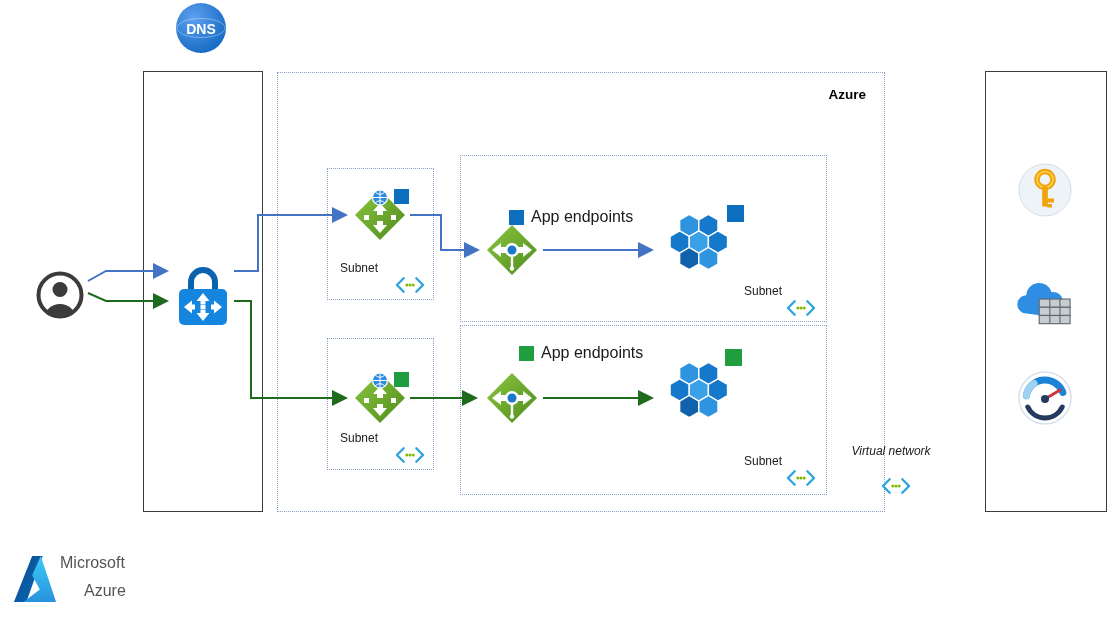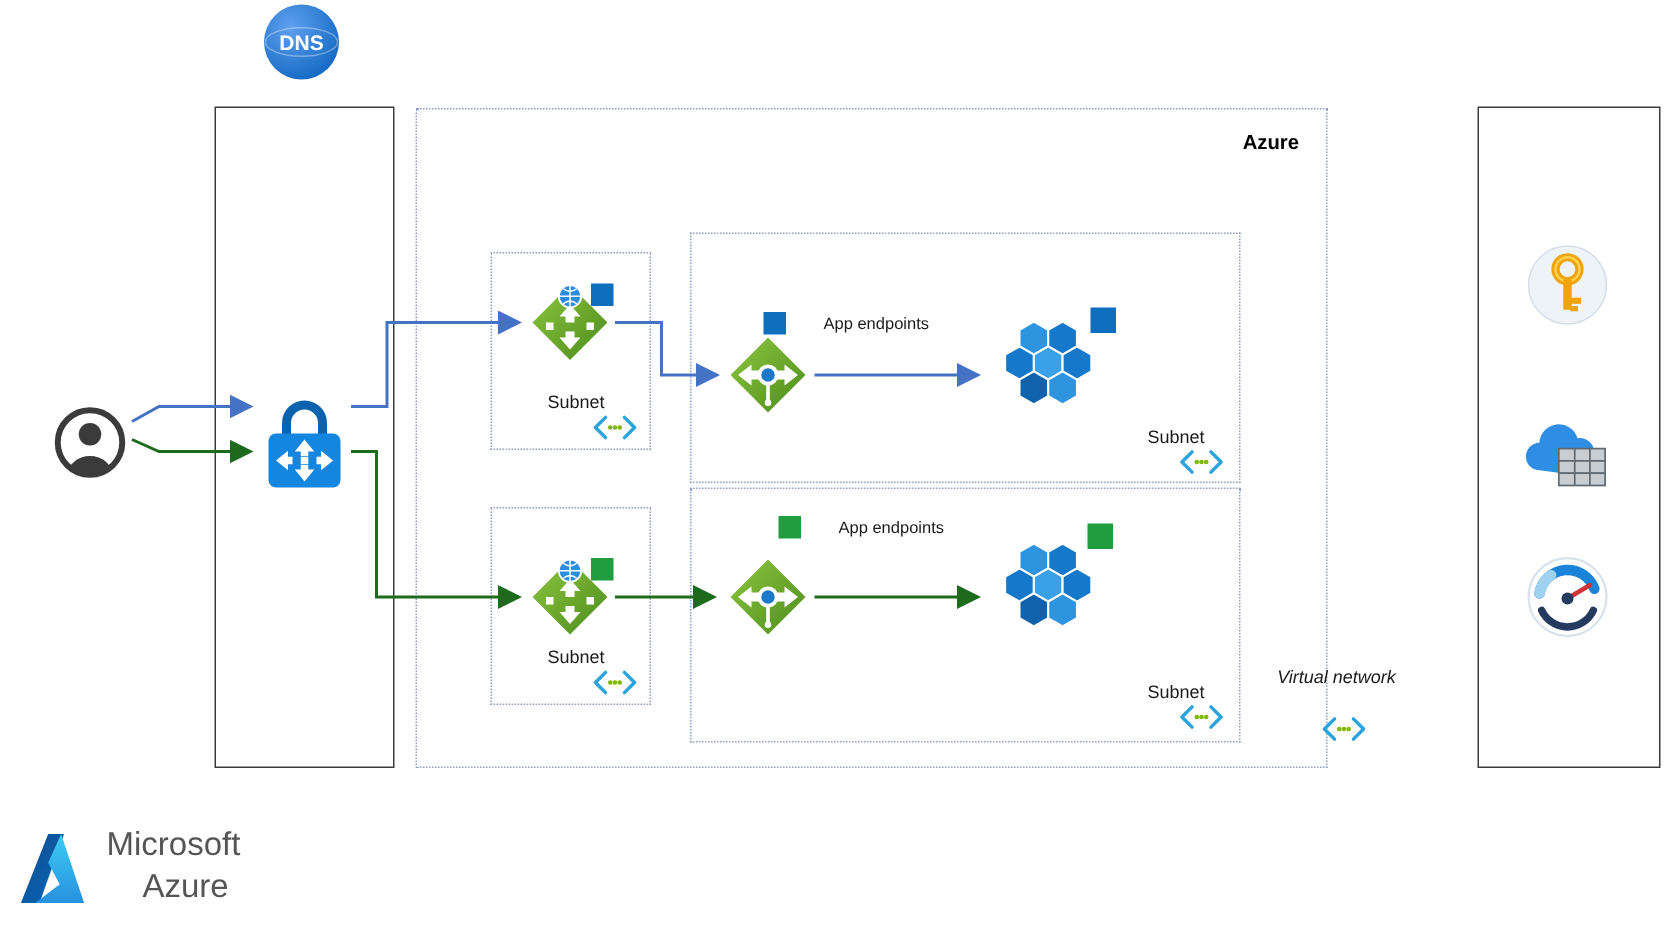--- a/index.html
+++ b/index.html
@@ -1,33 +1,33 @@
 <!DOCTYPE html>
 <html style="--flow-blue: #4472c4; --flow-green: #1e6b1e; --badge-blue: #0d6ebd; --badge-green: #1f9d3f; --azure-blue: #1486e0; --diamond-green: #6fae24; --subnet-teal: #2ba3dc; --hex-blue: #1678cb; --key-gold: #f0a30a;"><head>
 <meta charset="utf-8">
 <style>
   html,body{margin:0;padding:0;background:#fff;}
   #canvas{position:relative;width:1109px;height:619px;background:#fff;overflow:hidden;
           font-family:"Liberation Sans",sans-serif;color:#1a1a1a;}
   .solid-box{position:absolute;border:1px solid #3c3c3c;background:#fff;}
   .dotted-box{position:absolute;border:1px dotted #8aa0c8;}
   .lbl{position:absolute;font-size:12px;color:#1a1a1a;white-space:nowrap;}
-  .lbl-right{text-align:center;}
+  .lbl-right{text-align:left;}
   .lbl-center{text-align:center;font-style:italic;}
   .azure-title{position:absolute;top:14px;right:18px;font-size:13.5px;font-weight:bold;color:#000;}
   .badge{position:absolute;width:15px;height:15px;}
   .badge.blue{background:var(--badge-blue,#0d6ebd);}
   .badge.green{background:var(--badge-green,#1f9d3f);}
-  .ep-label{position:absolute;display:flex;align-items:center;gap:25px;font-size:11px;}
+  .ep-label{position:absolute;display:flex;align-items:center;gap:7px;font-size:16px;}
   .ep-label .sq{width:15px;height:15px;flex:0 0 auto;}
   .icon{position:absolute;}
   .icon svg{display:block;width:100%;height:100%;}
   #flows{position:absolute;left:0;top:0;z-index:5;pointer-events:none;}
   .z-ico{z-index:6;}
-  .logo-text{position:absolute;left:60px;top:549px;font-size:22px;line-height:28px;color:#555;margin-left:11px;}
+  .logo-text{position:absolute;left:60px;top:549px;font-size:16px;line-height:28px;color:#555;}
   .logo-text .l2{padding-left:24px;}
 </style>
 </head>
 <body>
 
 <div id="canvas">
 
   <svg width="0" height="0" style="position:absolute" aria-hidden="true">
     <defs>
       <radialGradient id="dnsg" cx="35%" cy="30%" r="80%">

